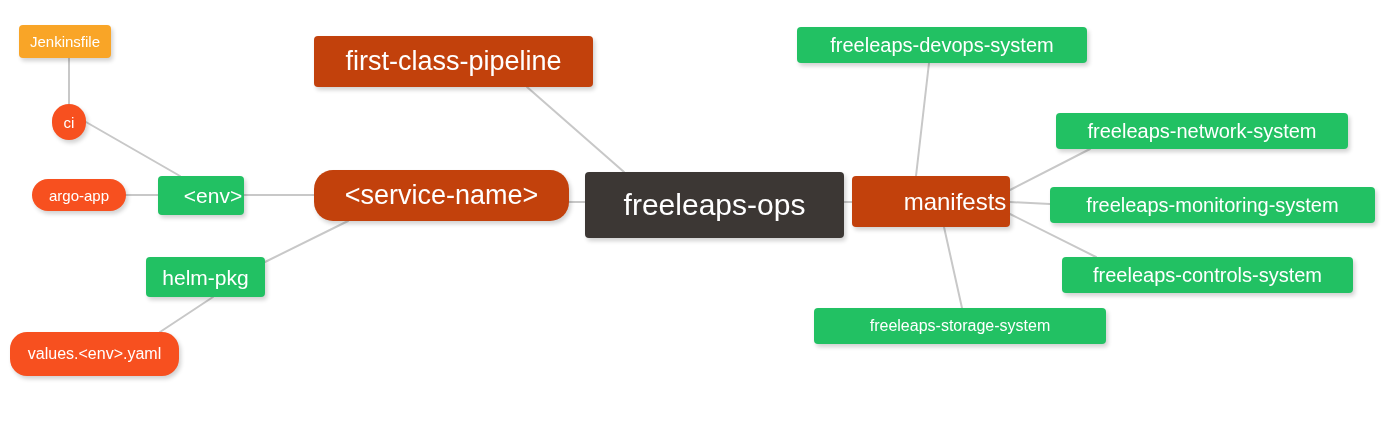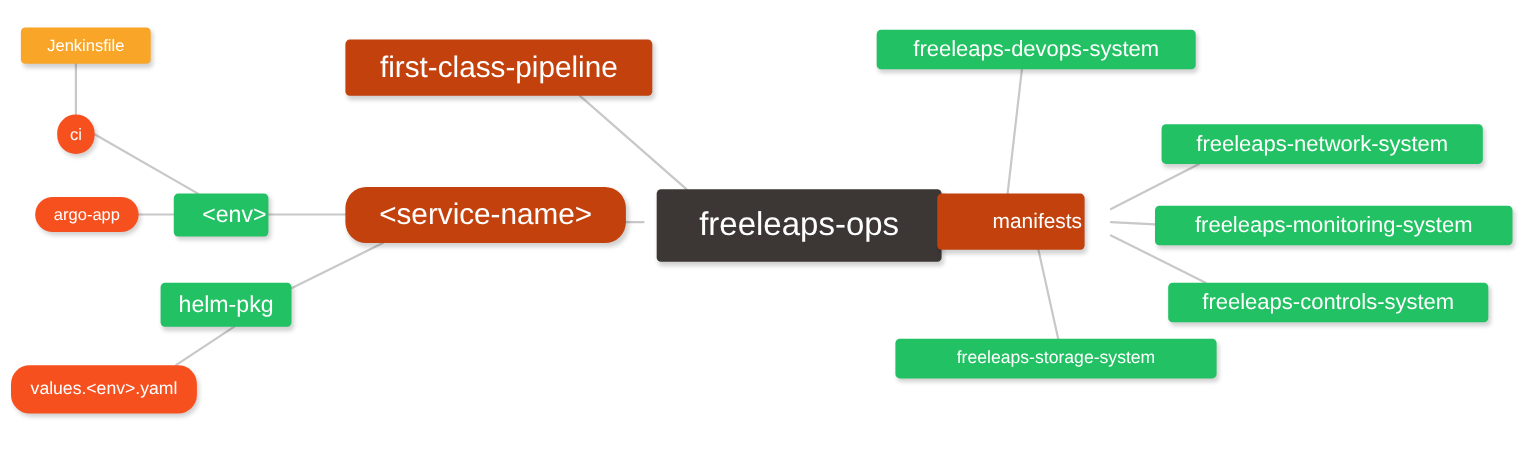--- a/index.html
+++ b/index.html
@@ -40,21 +40,21 @@
     box-shadow: 2px 3px 4px rgba(0,0,0,0.18);
     cursor: pointer;
     user-select: none;
   }
   .node .label {
     display: block;
     padding: 0 2px;
   }
 
   
-  .n-root   { background: #3C3734; margin-left: 12px; }
+  .n-root   { background: #3C3734; }
   .n-blue   { background: #c2410c; }
   .n-green  { background: #22C163; }
   .n-red    { background: #F7501F; border-radius: 17px; }
   .n-orange { background: #F9A527; }
 </style>
 </head>
 <body>
 
 <div id="mindmap">
   <svg id="edges" width="1390" height="421" viewBox="0 0 1390 421">
@@ -67,21 +67,21 @@
       <line x1="527" y1="87" x2="624" y2="172" stroke="#c8c8c8" stroke-width="2" stroke-linecap="round"></line>
       <line x1="569" y1="202" x2="585" y2="202" stroke="#c8c8c8" stroke-width="2" stroke-linecap="round"></line>
       <line x1="844" y1="202" x2="852" y2="202" stroke="#c8c8c8" stroke-width="2" stroke-linecap="round"></line>
       <line x1="916" y1="176" x2="929" y2="63" stroke="#c8c8c8" stroke-width="2" stroke-linecap="round"></line>
       <line x1="1010" y1="190" x2="1090" y2="149" stroke="#c8c8c8" stroke-width="2" stroke-linecap="round"></line>
       <line x1="1010" y1="202" x2="1050" y2="204" stroke="#c8c8c8" stroke-width="2" stroke-linecap="round"></line>
       <line x1="1010" y1="214" x2="1096" y2="257" stroke="#c8c8c8" stroke-width="2" stroke-linecap="round"></line>
       <line x1="944" y1="227" x2="962" y2="308" stroke="#c8c8c8" stroke-width="2" stroke-linecap="round"></line>
     </svg>
   <div id="node-layer">
-      <div class="node n-orange" style="left: 19px; top: 25px; width: 118px; height: 33px; font-size: 15px;">
+      <div class="node n-orange" style="left: 19px; top: 25px; width: 92px; height: 33px; font-size: 15px;">
         <span class="label">Jenkinsfile</span>
       </div>
       <div class="node n-red" style="left: 52px; top: 104px; width: 34px; height: 36px; font-size: 15px;">
         <span class="label">ci</span>
       </div>
       <div class="node n-red" style="left: 32px; top: 179px; width: 94px; height: 32px; font-size: 15px;">
         <span class="label">argo-app</span>
       </div>
       <div class="node n-green" style="left: 158px; top: 176px; width: 86px; height: 39px; font-size: 21px; padding-left: 24px;">
         <span class="label">&lt;env&gt;</span>
@@ -94,21 +94,21 @@
       </div>
       <div class="node n-blue" style="left: 314px; top: 36px; width: 279px; height: 51px; font-size: 27px;">
         <span class="label">first-class-pipeline</span>
       </div>
       <div class="node n-blue" style="left: 314px; top: 170px; width: 255px; height: 51px; font-size: 27px; border-radius: 19px;">
         <span class="label">&lt;service-name&gt;</span>
       </div>
       <div class="node n-root" style="left: 585px; top: 172px; width: 259px; height: 66px; font-size: 30px;">
         <span class="label">freeleaps-ops</span>
       </div>
-      <div class="node n-blue" style="left: 852px; top: 176px; width: 134px; height: 51px; font-size: 19px; padding-left: 48px;">
+      <div class="node n-blue" style="left: 852px; top: 176px; width: 158px; height: 51px; font-size: 24px; padding-left: 48px;">
         <span class="label">manifests</span>
       </div>
       <div class="node n-green" style="left: 797px; top: 27px; width: 290px; height: 36px; font-size: 20px;">
         <span class="label">freeleaps-devops-system</span>
       </div>
       <div class="node n-green" style="left: 1056px; top: 113px; width: 292px; height: 36px; font-size: 20px;">
         <span class="label">freeleaps-network-system</span>
       </div>
       <div class="node n-green" style="left: 1050px; top: 187px; width: 325px; height: 36px; font-size: 20px;">
         <span class="label">freeleaps-monitoring-system</span>

